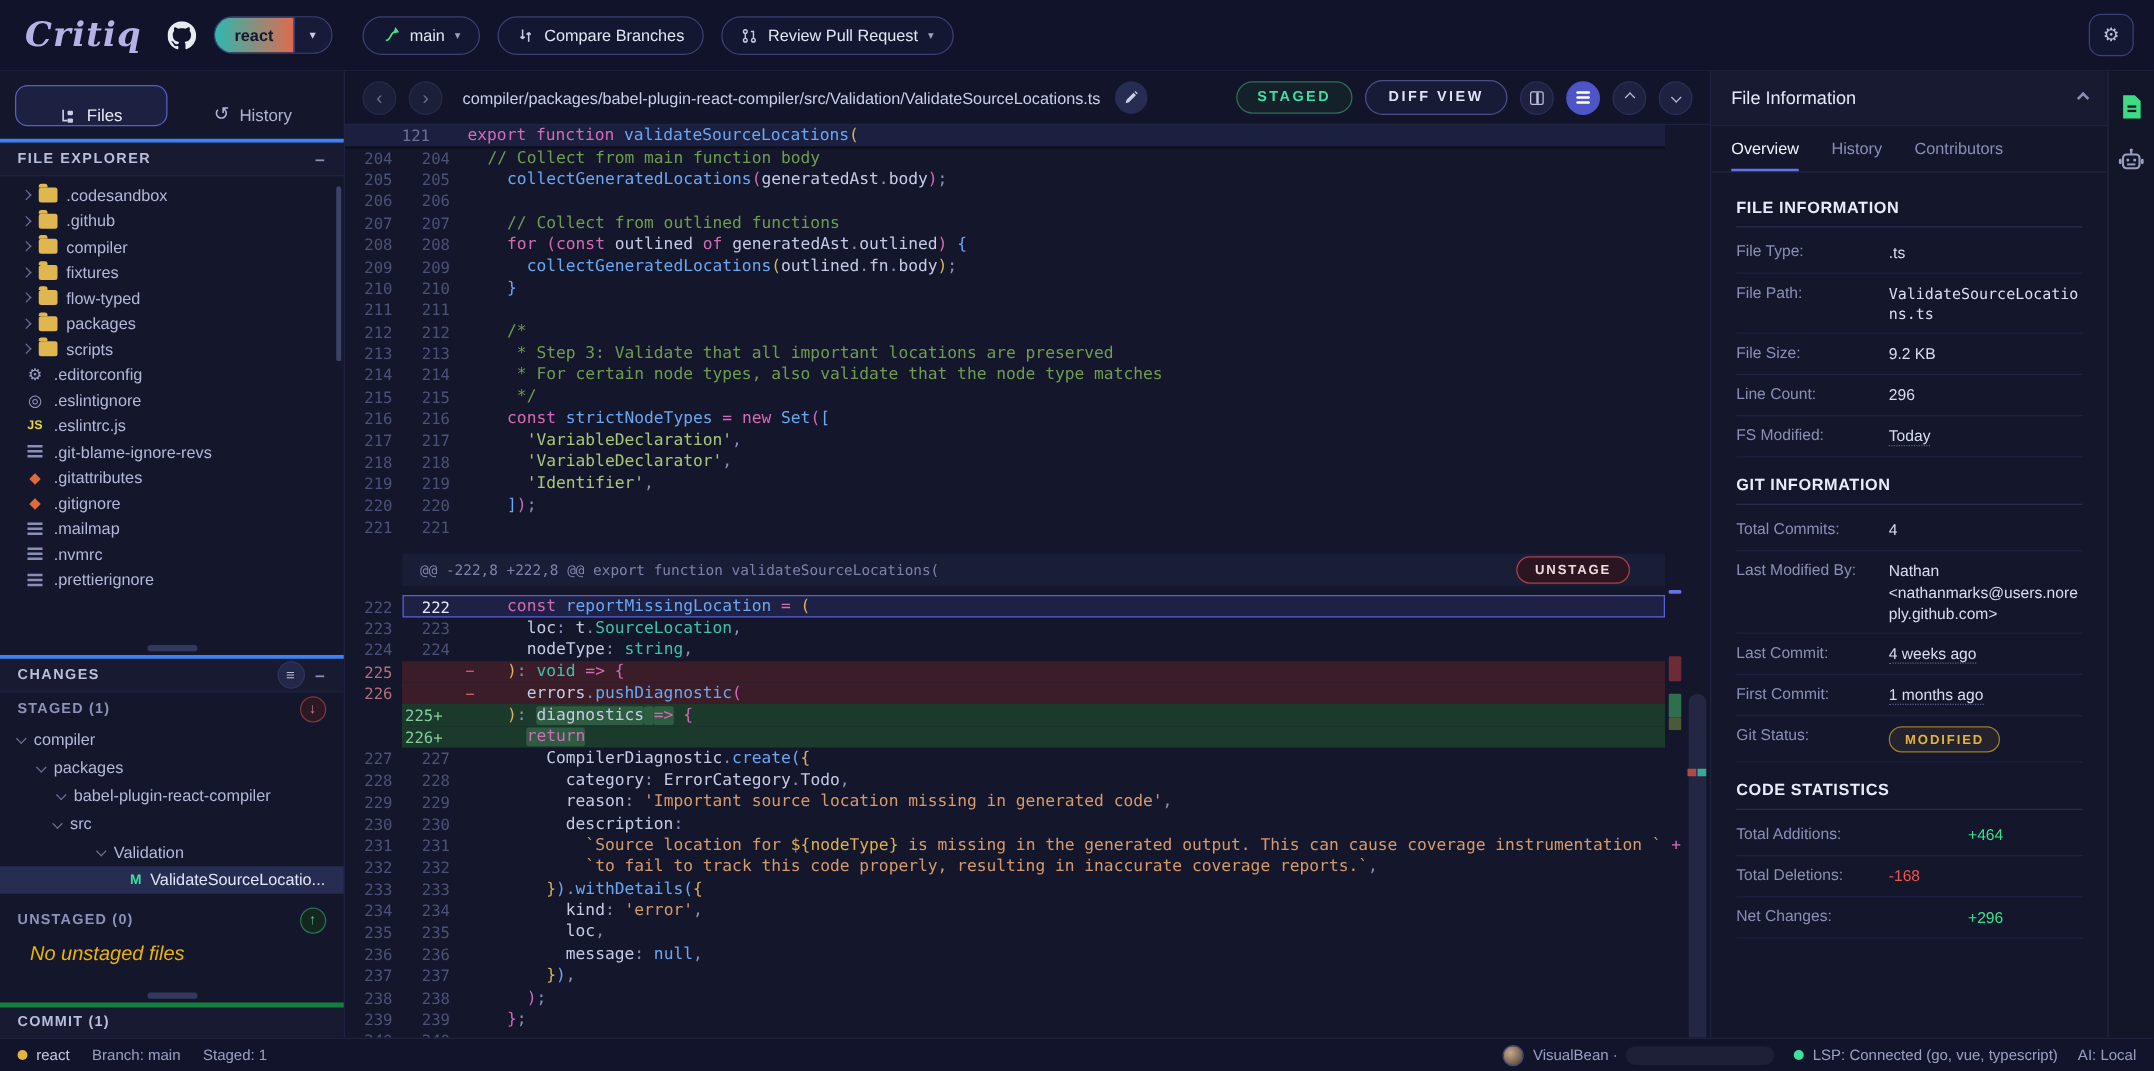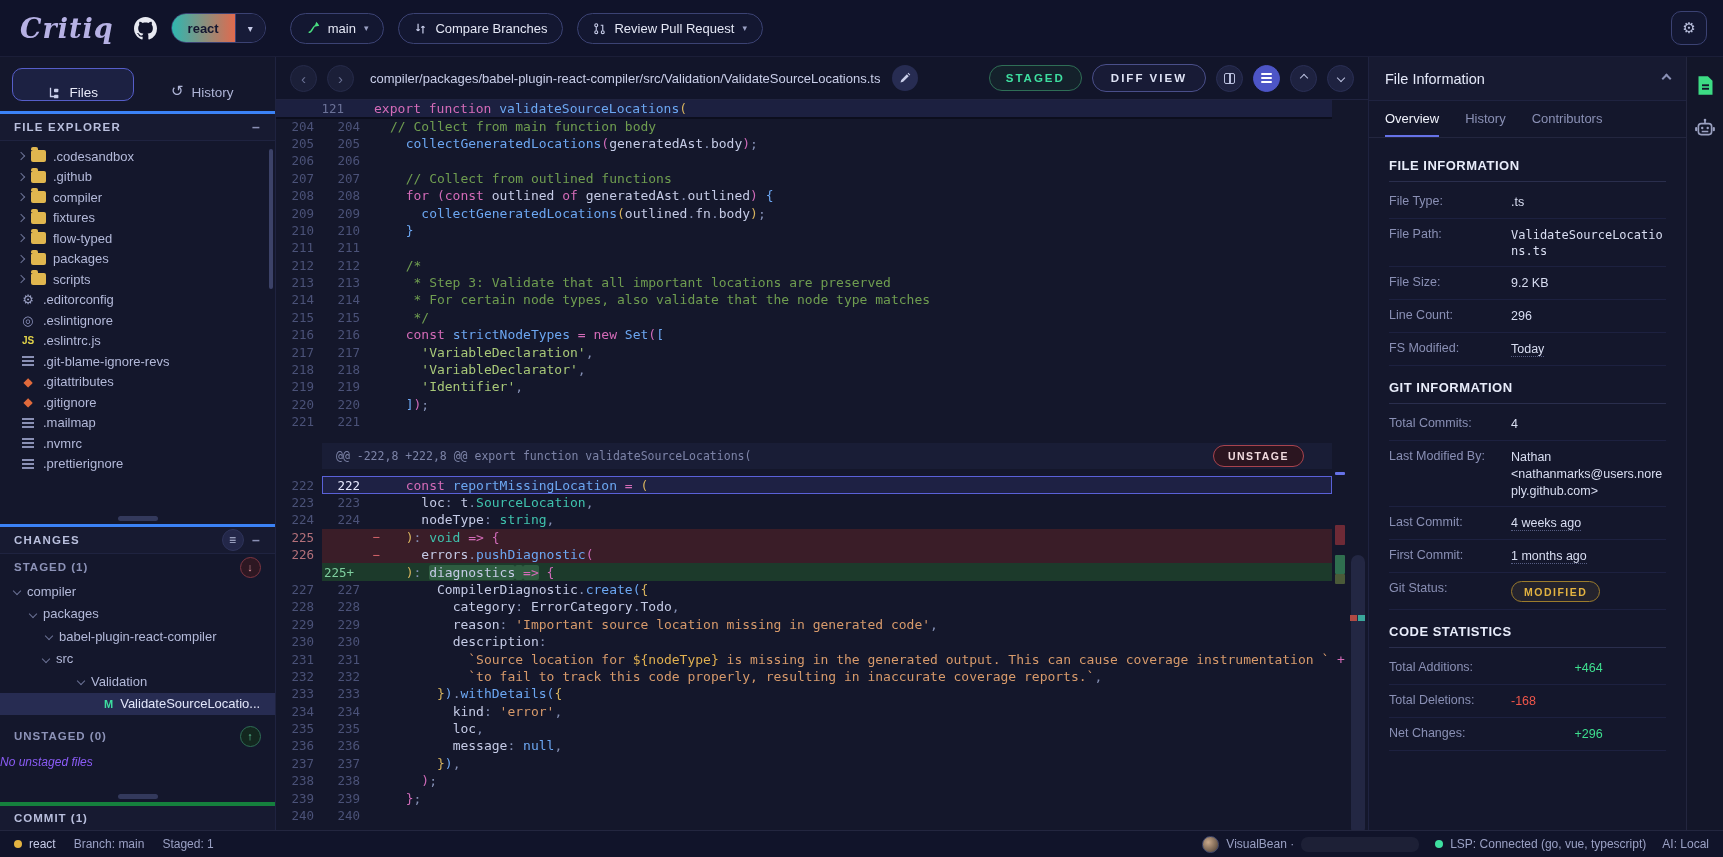--- a/index.html
+++ b/index.html
@@ -52,21 +52,21 @@
   .resize-pill { height:11px; display:flex; align-items:center; justify-content:center; }
   .resize-pill div { width:40px; height:5px; border-radius:3px; background:#33395c; }
   .sec-head { height:26px; display:flex; align-items:center; padding:0 14px; font-size:11.5px; font-weight:bold; letter-spacing:1px; color:#8d93b8; }
   .sec-head .btn-r { margin-left:auto; width:21px; height:21px; border-radius:50%; display:flex; align-items:center; justify-content:center; font-size:11px; }
   .btn-unstage-all { background:#2d1722; border:1px solid #7e3642; color:#d98e96; }
   .btn-stage-all { background:#13271f; border:1px solid #2f6e56; color:#5fc79a; }
   .chg-row { height:22.5px; display:flex; align-items:center; gap:7px; font-size:13px; color:#b3b9d9; white-space:nowrap; cursor:pointer; }
   .chg-row .chev { color:#6a7194; }
   .chg-row.selected { background:#272c52; color:#e2e6fa; }
   .m-badge { color:#3edfa0; font-weight:bold; font-size:11px; }
-  .empty-note { padding:6px 0 10px; font-size:12px; font-style:italic; color:#8b5cf6; }
+  .empty-note { padding:6px 24px 10px; font-size:16px; font-style:italic; color:#eab308; }
   .commit-head { margin-top:auto; }
   .commit-bar { height:28px; background:#171a31; border-top:4px solid #15803d; display:flex; align-items:center; padding:0 14px; font-size:11.5px; font-weight:bold; letter-spacing:1px; color:#b9bfdd; }
 
   
   .main { flex:1; display:flex; flex-direction:column; min-width:0; background:#14172b; }
   .main-head { height:43px; display:flex; align-items:center; gap:10px; padding:0 14px; border-bottom:1px solid #20233f; background:#12152a; }
   .nav-circle { width:27px; height:27px; border-radius:50%; background:#1b1f38; border:1px solid #262b4a; color:#6a7194; display:flex; align-items:center; justify-content:center; font-size:15px; cursor:pointer; }
   .path-txt { font-size:13px; color:#c9cee9; margin:0 2px 0 6px; white-space:nowrap; overflow:hidden; }
   .edit-circle { width:26px; height:26px; border-radius:50%; background:#272c52; color:#c9cee9; display:flex; align-items:center; justify-content:center; }
   .staged-pill { margin-left:auto; height:26px; border-radius:14px; border:1px solid #2f6e56; background:rgba(26,58,45,.35); color:#3edfa0; font-size:11.5px; font-weight:bold; letter-spacing:2px; display:flex; align-items:center; padding:0 16px; }
@@ -524,20 +524,26 @@
             <span class="g2"></span>
             <span class="gm">−</span>
             <pre><span>    </span><span class="c-v">errors</span><span class="c-p">.</span><span class="c-fn">pushDiagnostic</span><span class="c-b2">(</span></pre>
           </div>
           <div class="crow add">
             <span class="g1"></span>
             <span class="g2">225+</span>
             <span class="gm"></span>
             <pre><span>  </span><span class="c-b1">)</span><span class="c-p">:</span><span> </span><span class="c-v hl">diagnostics</span><span class="hl"> </span><span class="c-kw hl">=&gt;</span><span> </span><span class="c-b2">{</span></pre>
           </div>
+          <div class="crow add">
+            <span class="g1"></span>
+            <span class="g2">226+</span>
+            <span class="gm"></span>
+            <pre><span>    </span><span class="c-kw hl">return</span></pre>
+          </div>
           <div class="crow ctx">
             <span class="g1">227</span>
             <span class="g2">227</span>
             <span class="gm"></span>
             <pre><span>      </span><span class="c-v">CompilerDiagnostic</span><span class="c-p">.</span><span class="c-fn">create</span><span class="c-b3">(</span><span class="c-b1">{</span></pre>
           </div>
           <div class="crow ctx">
             <span class="g1">228</span>
             <span class="g2">228</span>
             <span class="gm"></span>

